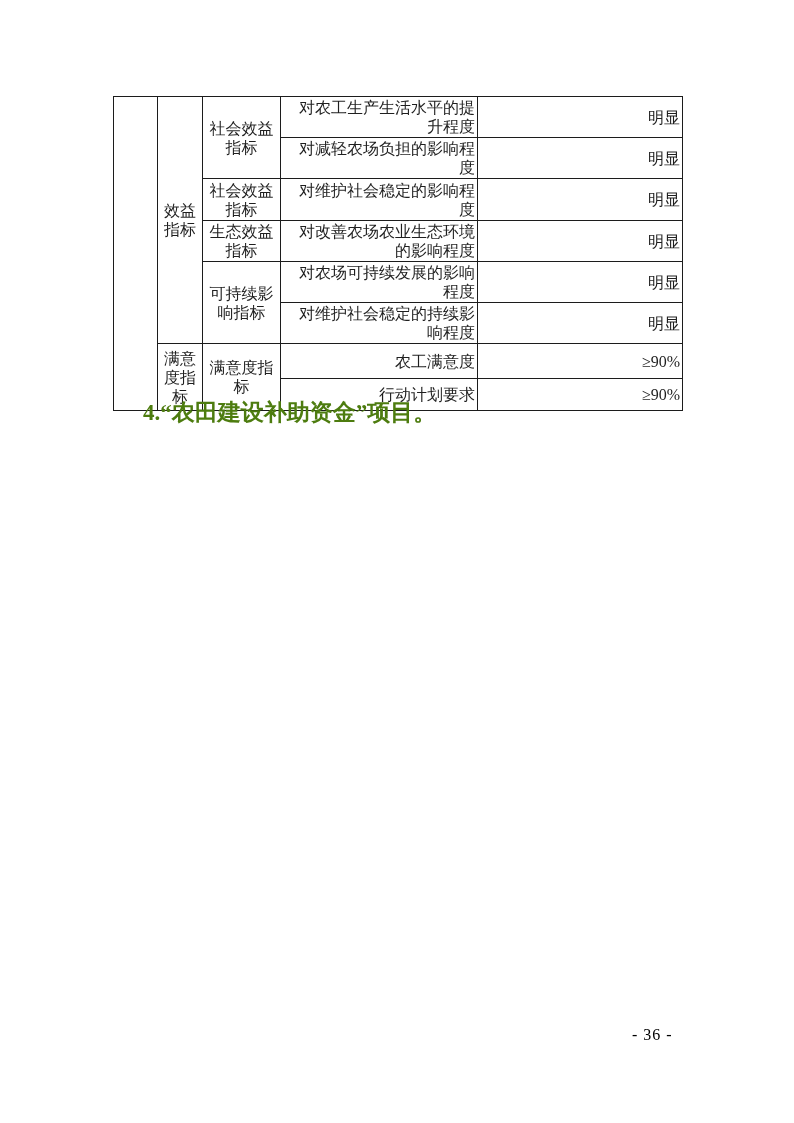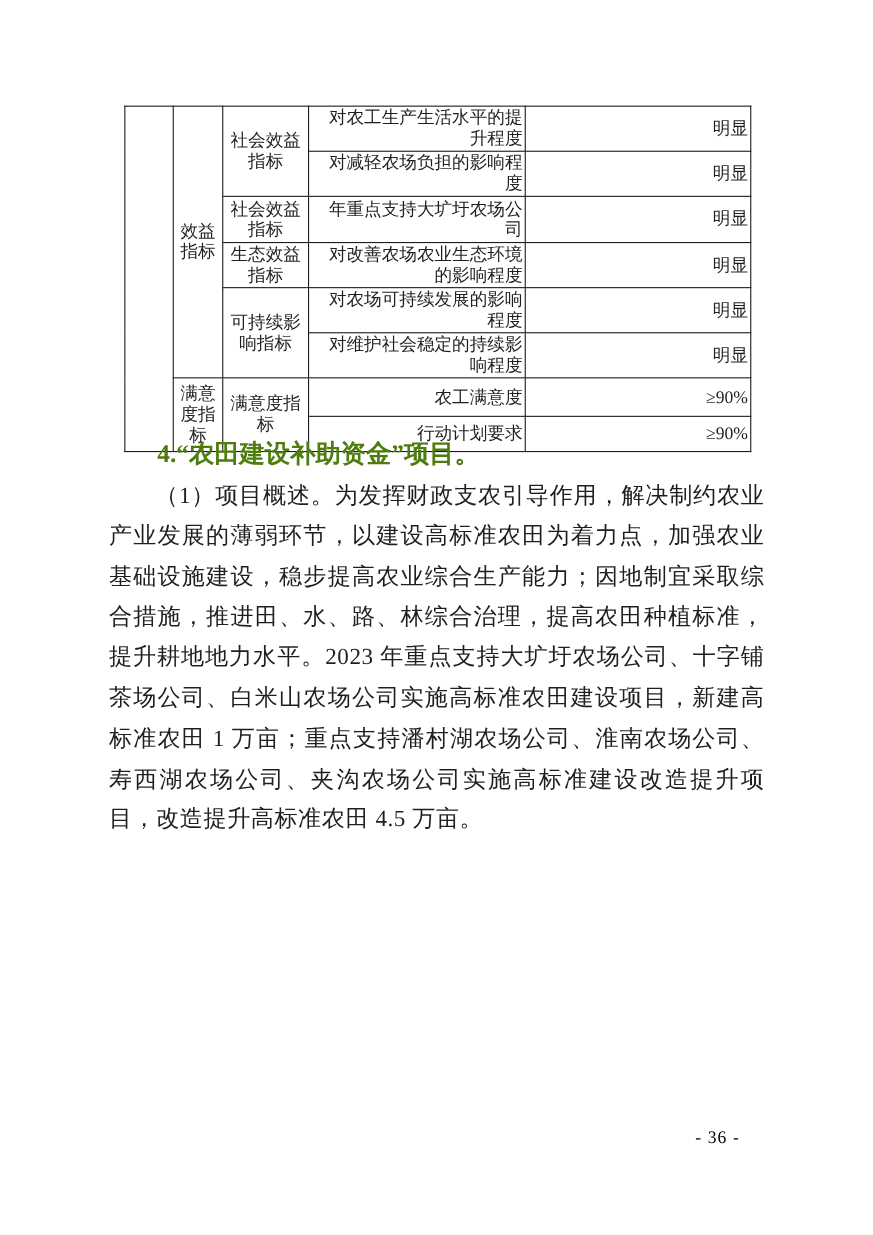--- a/index.html
+++ b/index.html
@@ -81,21 +81,21 @@
         <td class="cell-subgroup" rowspan="2">社会效益指标</td>
         <td class="cell-indicator">对农工生产生活水平的提升程度</td>
         <td class="cell-value">明显</td>
       </tr>
       <tr style="height:30px">
         <td class="cell-indicator">对减轻农场负担的影响程度</td>
         <td class="cell-value">明显</td>
       </tr>
       <tr style="height:42px">
         <td class="cell-subgroup">社会效益指标</td>
-        <td class="cell-indicator">年重点支持大圹圩农场公司</td>
+        <td class="cell-indicator">对维护社会稳定的影响程度</td>
         <td class="cell-value">明显</td>
       </tr>
       <tr style="height:37px">
         <td class="cell-subgroup">生态效益指标</td>
         <td class="cell-indicator">对改善农场农业生态环境的影响程度</td>
         <td class="cell-value">明显</td>
       </tr>
       <tr style="height:35px">
         <td class="cell-subgroup" rowspan="2">可持续影响指标</td>
         <td class="cell-indicator">对农场可持续发展的影响程度</td>
@@ -113,18 +113,17 @@
       </tr>
       <tr style="height:32px">
         <td class="cell-indicator">行动计划要求</td>
         <td class="cell-value">≥90%</td>
       </tr>
     </tbody>
   </table>
 
   <div class="text-block">
     <div class="section-heading">4.“农田建设补助资金”项目。</div>
-    <p class="body-para">（1）项目概述。为发挥财政支农引导作用，解决制约农业产业发展的薄弱环节，以建设高标准农田为着力点，加强农业基础设施建设，稳步提高农业综合生产能力；因地制宜采取综合措施，推进田、水、路、林综合治理，提高农田种植标准，提升耕地地力水平。2023 年重点支持大圹圩农场公司、十字铺茶场公司、白米山农场公司实施高标准农田建设项目，新建高标准农田 1 万亩；重点支持潘村湖农场公司、淮南农场公司、寿西湖农场公司、夹沟农场公司实施高标准建设改造提升项目，改造提升高标准农田 4.5 万亩。</p>
   </div>
 
   <div class="page-number">- 36 -</div>
 
 </div>
 
 </body></html>

